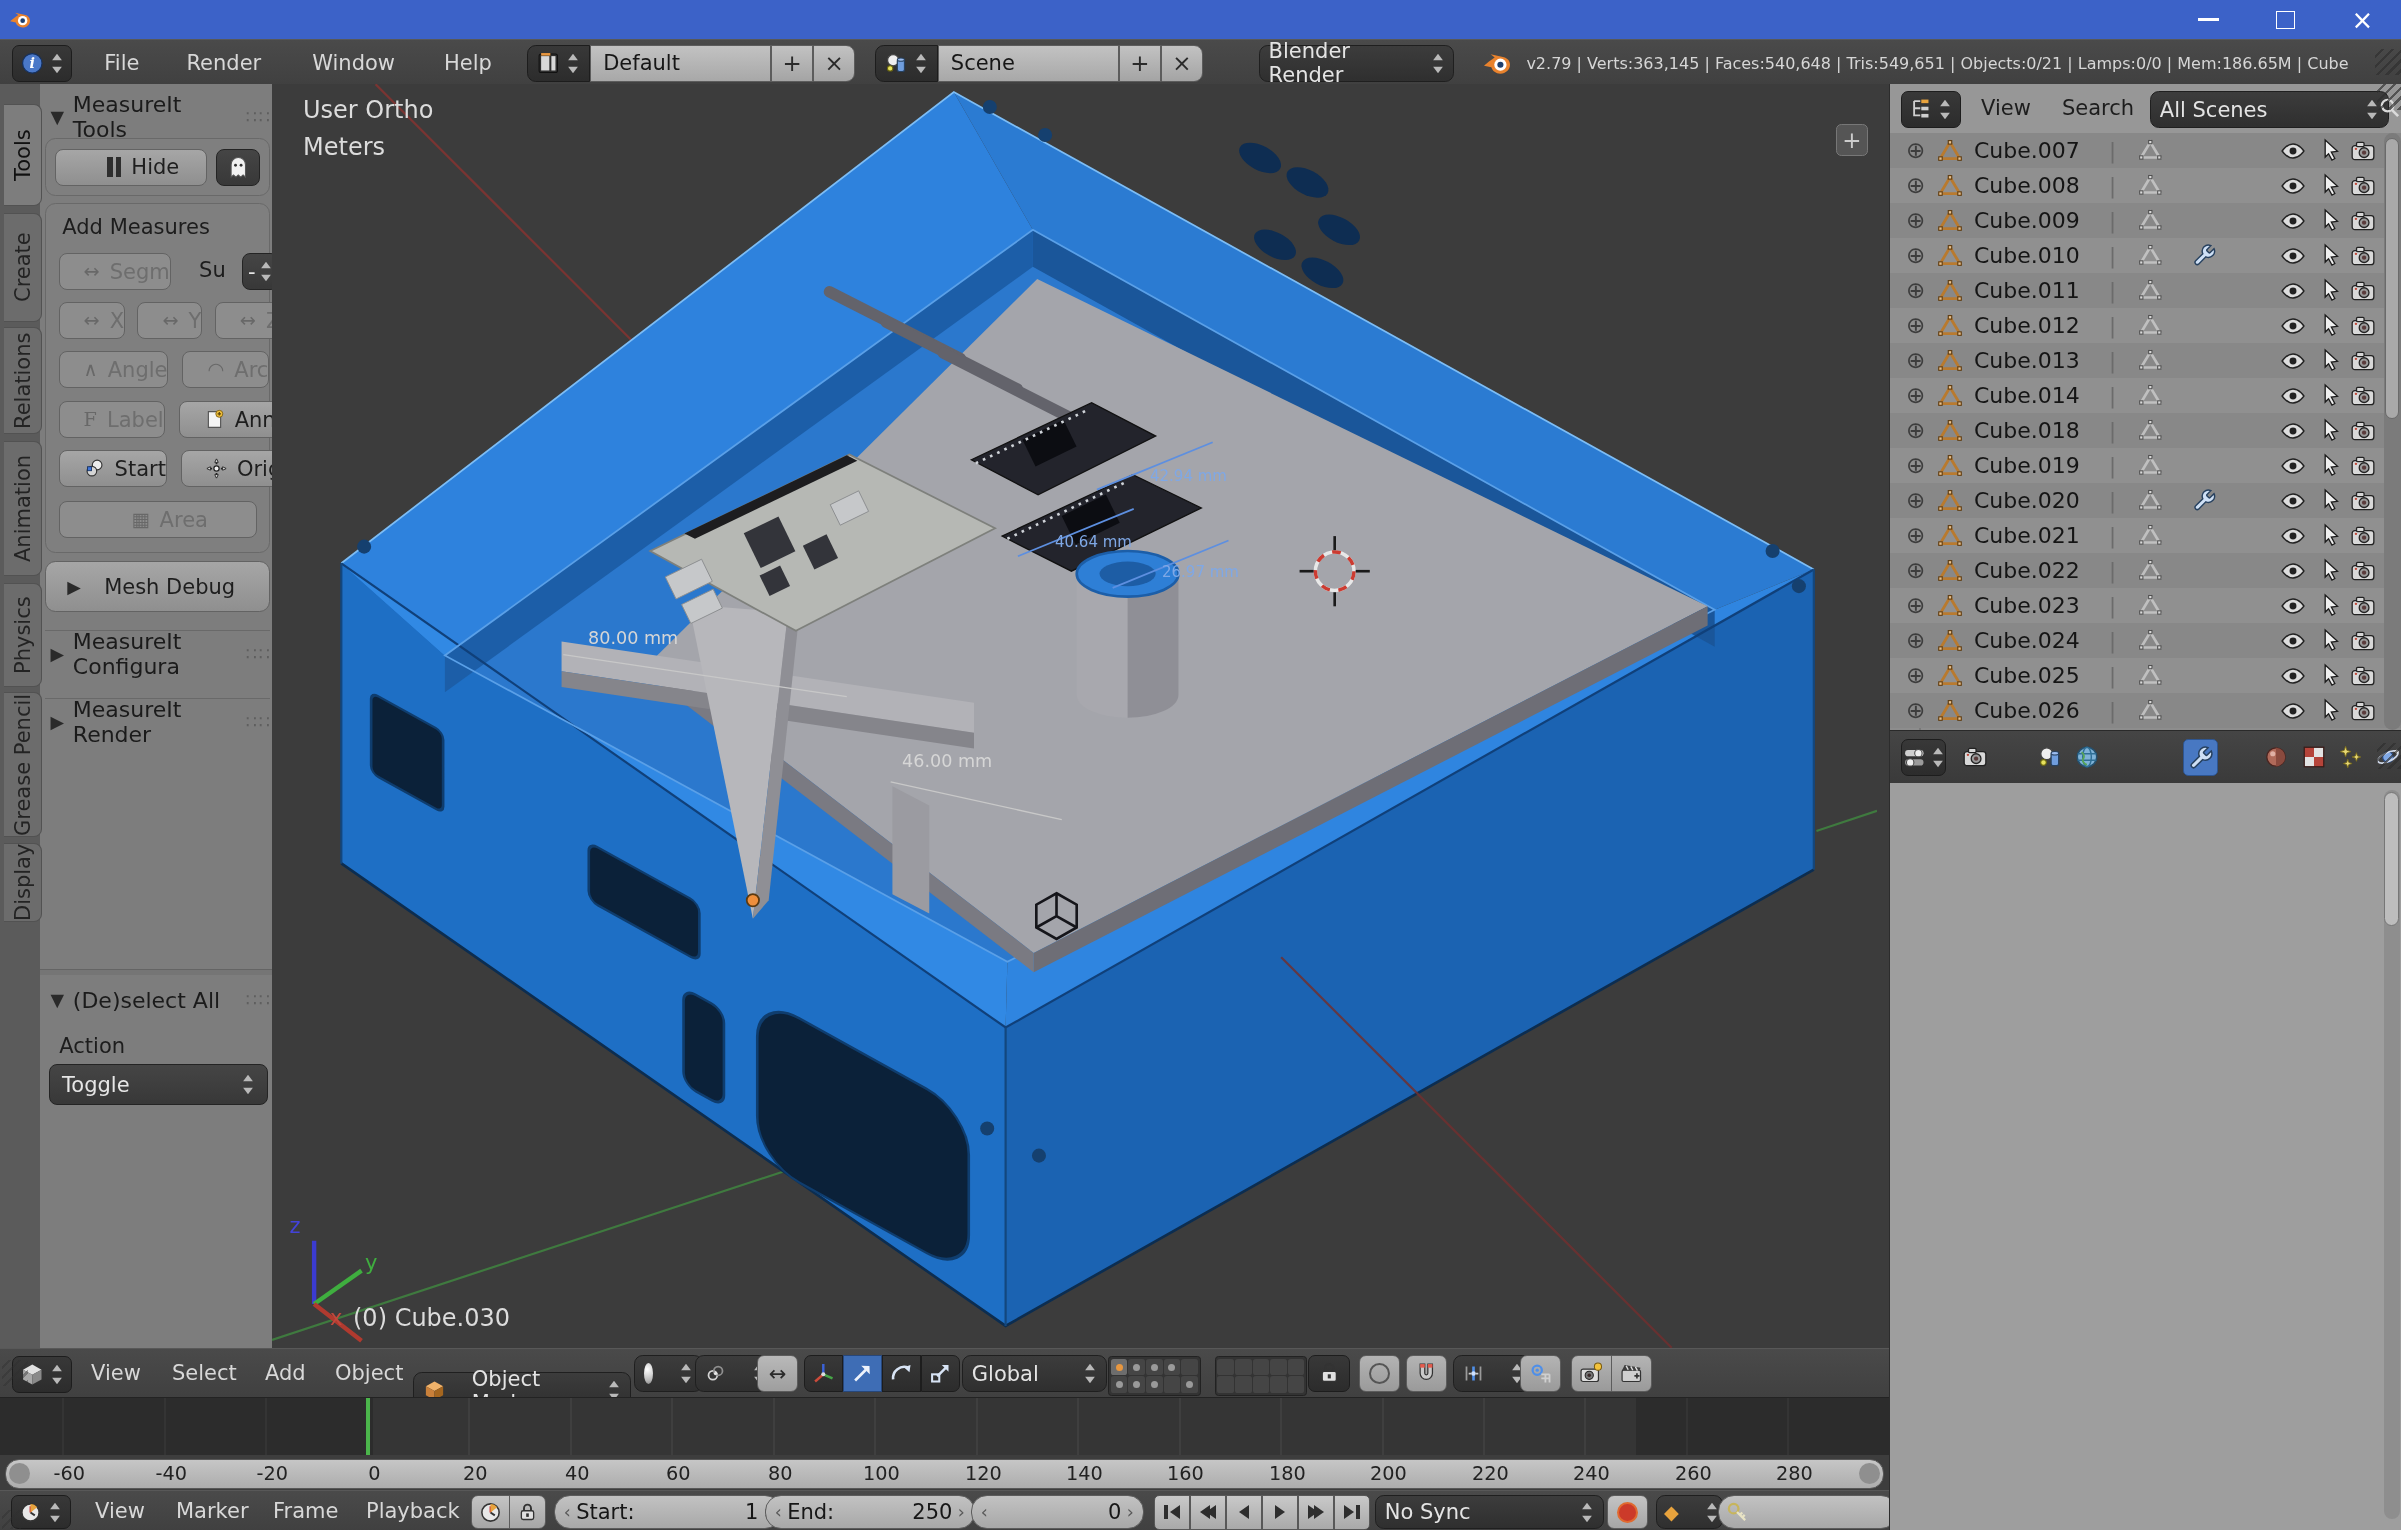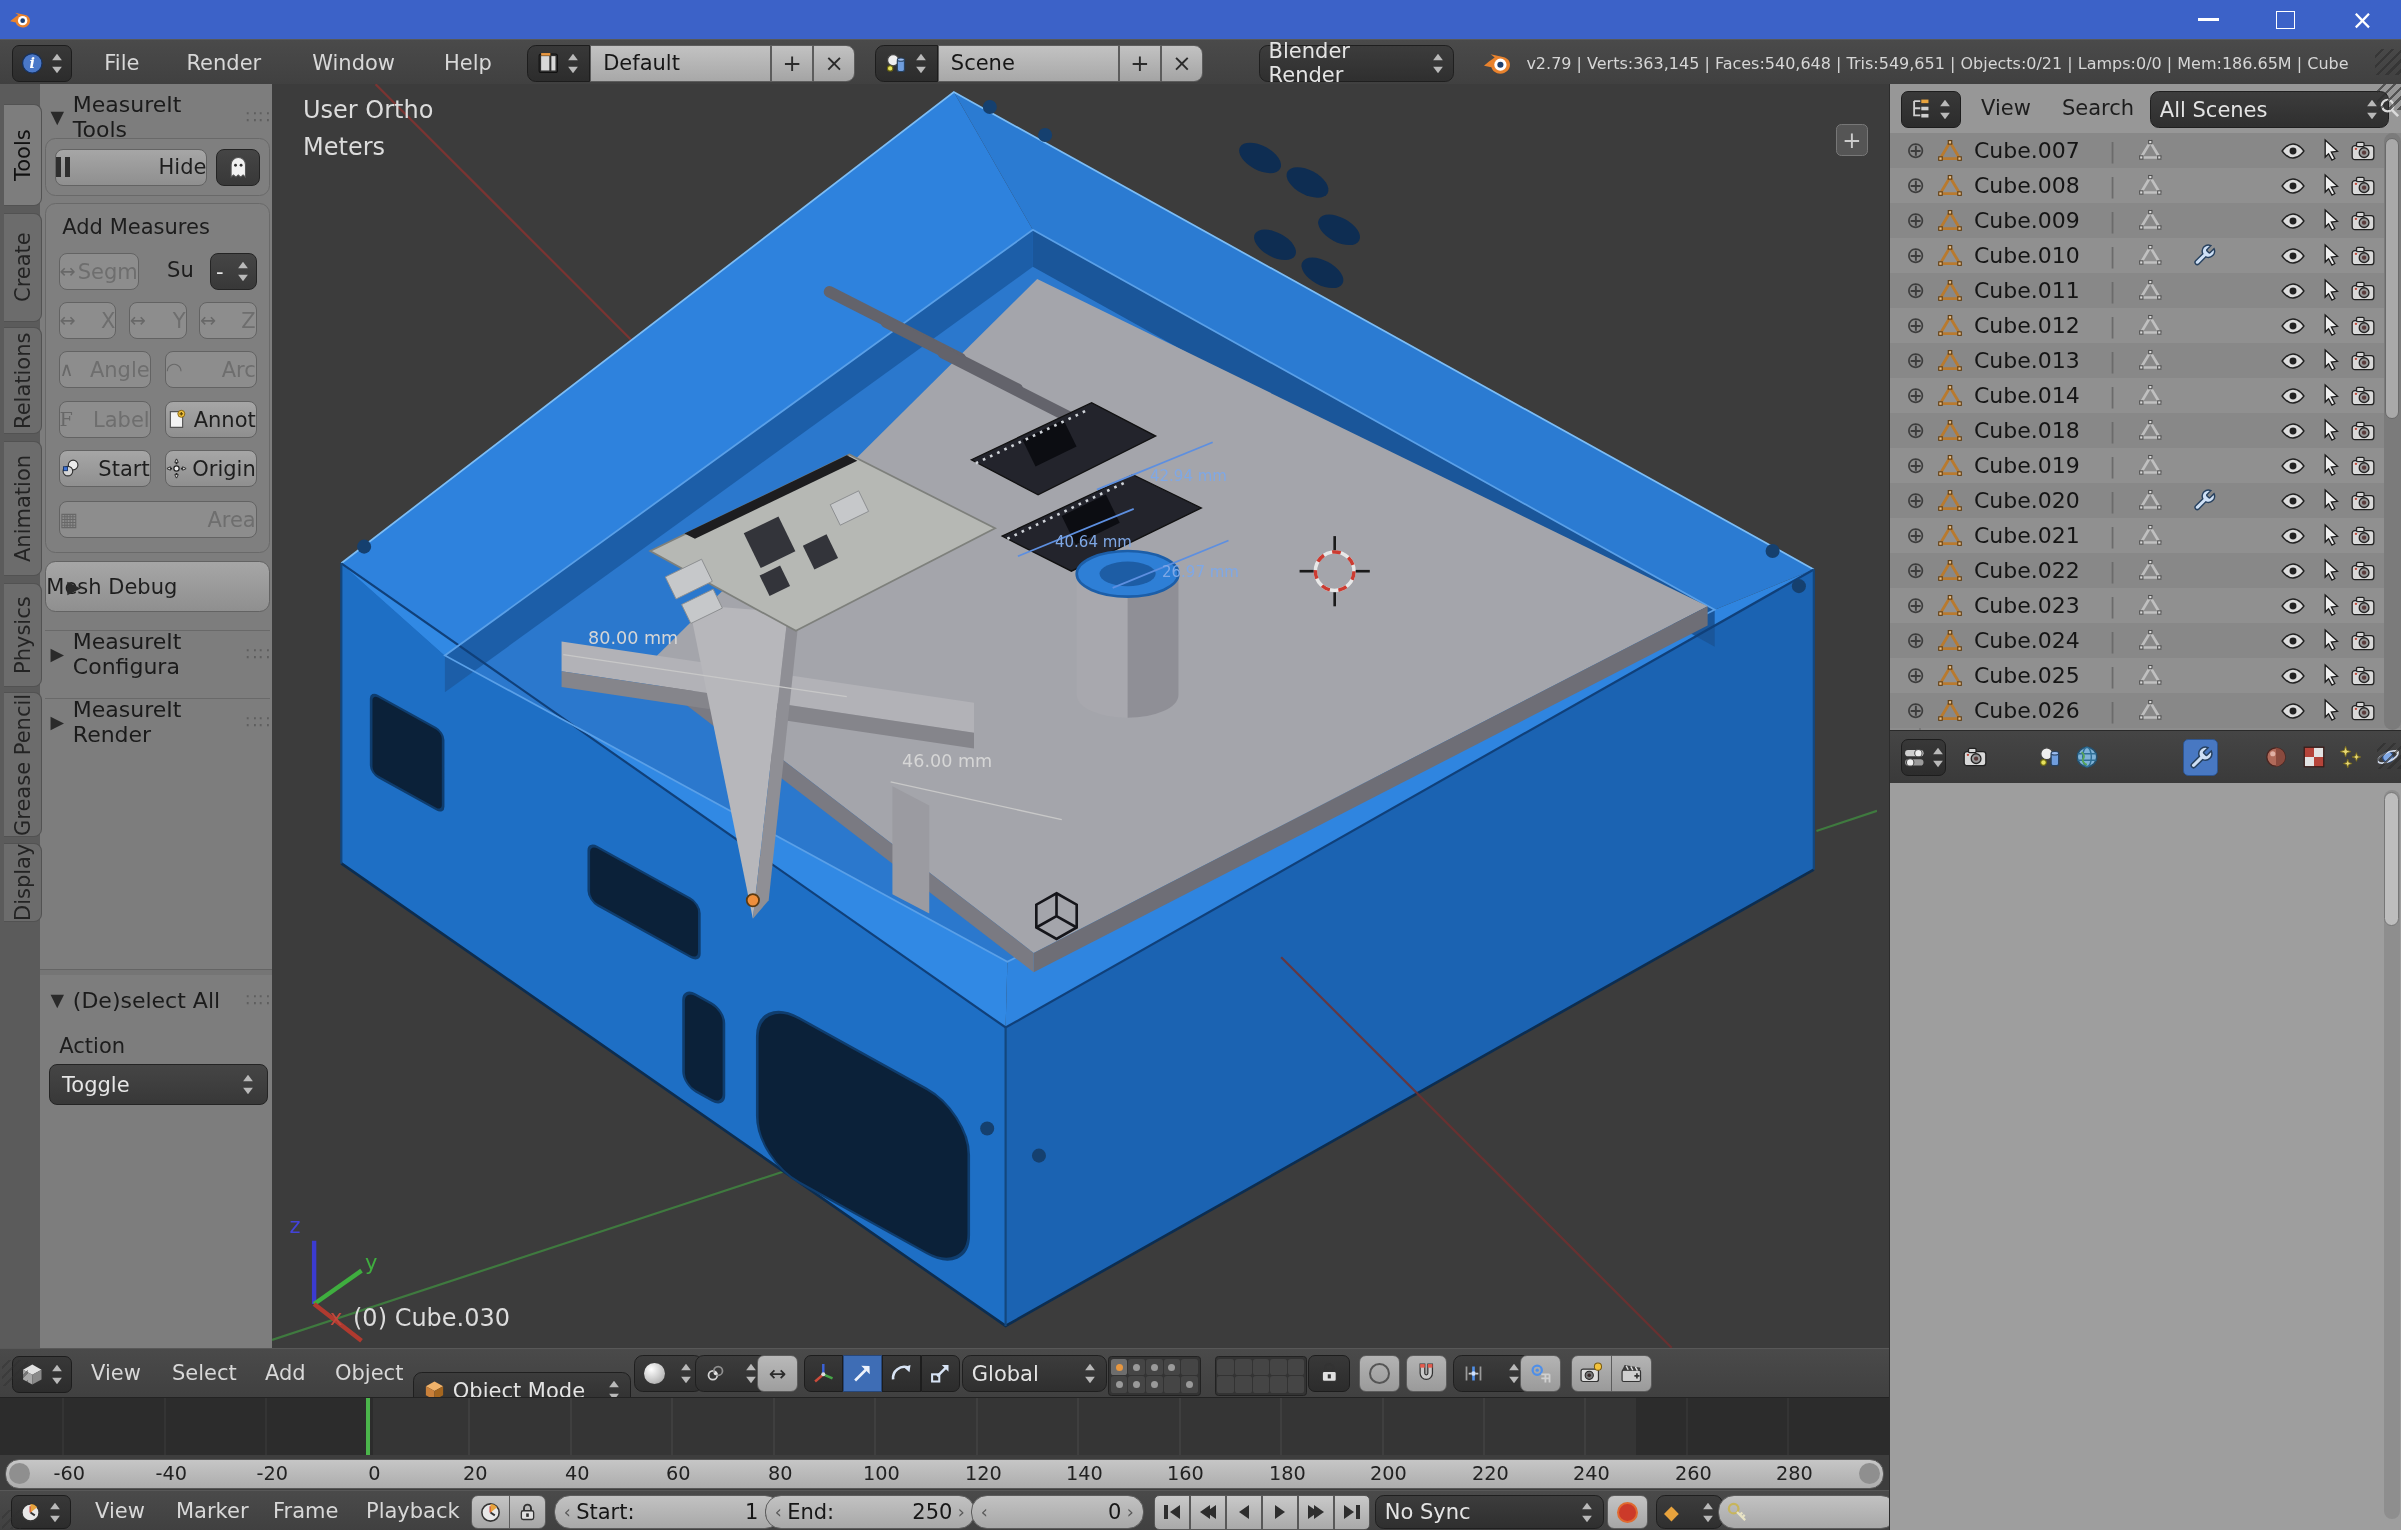--- a/index.html
+++ b/index.html
@@ -14,21 +14,21 @@
   .winbtn{width:77px;height:39px;display:flex;align-items:center;justify-content:center;color:#fff;}
   #winbtns{position:absolute;right:0;top:0;display:flex;}
   .wb-min{width:21px;height:2.6px;background:#fff;}
   .wb-max{width:17.6px;height:16px;border:1.8px solid #fff;}
   .wb-x{font-size:26px;line-height:26px;}
 
   
   .hstrip{background:linear-gradient(#4a4a4a,#404040);border-top:0.9px solid #585858;border-bottom:0.9px solid #232323;}
   .menu{color:#d8d8d8;font-size:21px;line-height:46px;}
   .dd{background:linear-gradient(#3c3c3c,#2f2f2f);border:0.9px solid #1f1f1f;border-radius:8.8px;
-      color:#e4e4e4;font-size:21px;display:flex;align-items:center;padding:0 8.8px;gap:7px;}
+      color:#e4e4e4;font-size:21px;display:flex;align-items:center;padding:0 8.8px;gap:26px;}
   .fieldlight{background:linear-gradient(#c2c2c2,#a8a8a8);border:0.9px solid #5c5c5c;color:#161616;
       font-size:21px;display:flex;align-items:center;}
   .sqbtn{background:linear-gradient(#c2c2c2,#a4a4a4);border:0.9px solid #5c5c5c;color:#2a2a2a;
       display:flex;align-items:center;justify-content:center;font-size:23px;}
   .edbtn{background:linear-gradient(#383838,#2c2c2c);border:0.9px solid #1d1d1d;border-radius:7px;
       display:flex;align-items:center;justify-content:center;gap:5.3px;}
   svg.ud{width:14px;height:23px;flex:none;}
   svg.ic{width:24.6px;height:24.6px;flex:none;}
   .grip{color:#5f5f5f;font-size:17.6px;letter-spacing:1.8px;}
 
@@ -44,21 +44,21 @@
         border-radius:8px 0 0 8px;color:#232323;font-size:21px;
         writing-mode:vertical-rl;transform:rotate(180deg);display:flex;align-items:center;justify-content:center;}
   .vtab.active{background:#7d7d7d;color:#111;}
   #shelfbody{position:absolute;left:40px;top:0;right:0;bottom:0;}
   .phead{position:absolute;left:10.5px;right:12.3px;height:30px;display:flex;align-items:center;gap:8.8px;
          color:#1b1b1b;font-size:22px;}
   .phead .tri{font-size:17.6px;color:#2a2a2a;}
   .phead .grip{margin-left:auto;}
   .box{position:absolute;left:5.3px;right:14px;border:0.9px solid #696969;border-radius:10.5px;background:rgba(255,255,255,0.02);}
   .btn{background:linear-gradient(#a6a6a6,#8f8f8f);border:0.9px solid #636363;border-radius:8px;height:35px;
-       display:flex;align-items:center;justify-content:space-between;gap:2px;font-size:21px;color:#1e1e1e;}
+       display:flex;align-items:center;justify-content:center;gap:10px;font-size:21px;color:#1e1e1e;padding-left:24px;}
   .btn.dis{color:#6e6e6e;background:#8d8d8d;}
   .btn.dis .bic{opacity:.45;}
   .darkctl{background:linear-gradient(#454545,#383838);border:0.9px solid #242424;border-radius:8px;height:35px;
        color:#e6e6e6;font-size:21px;display:flex;align-items:center;}
   .row{position:absolute;left:12.3px;right:12.3px;display:flex;gap:16px;}
   .bic{font-size:19.3px;color:#3c3c3c;}
 
   
   #viewport{left:272px;top:84px;width:1840px;height:1264px;background:#3c3c3c;overflow:hidden;}
   .vplabel{position:absolute;color:#dcdcdc;font-size:24px;}

